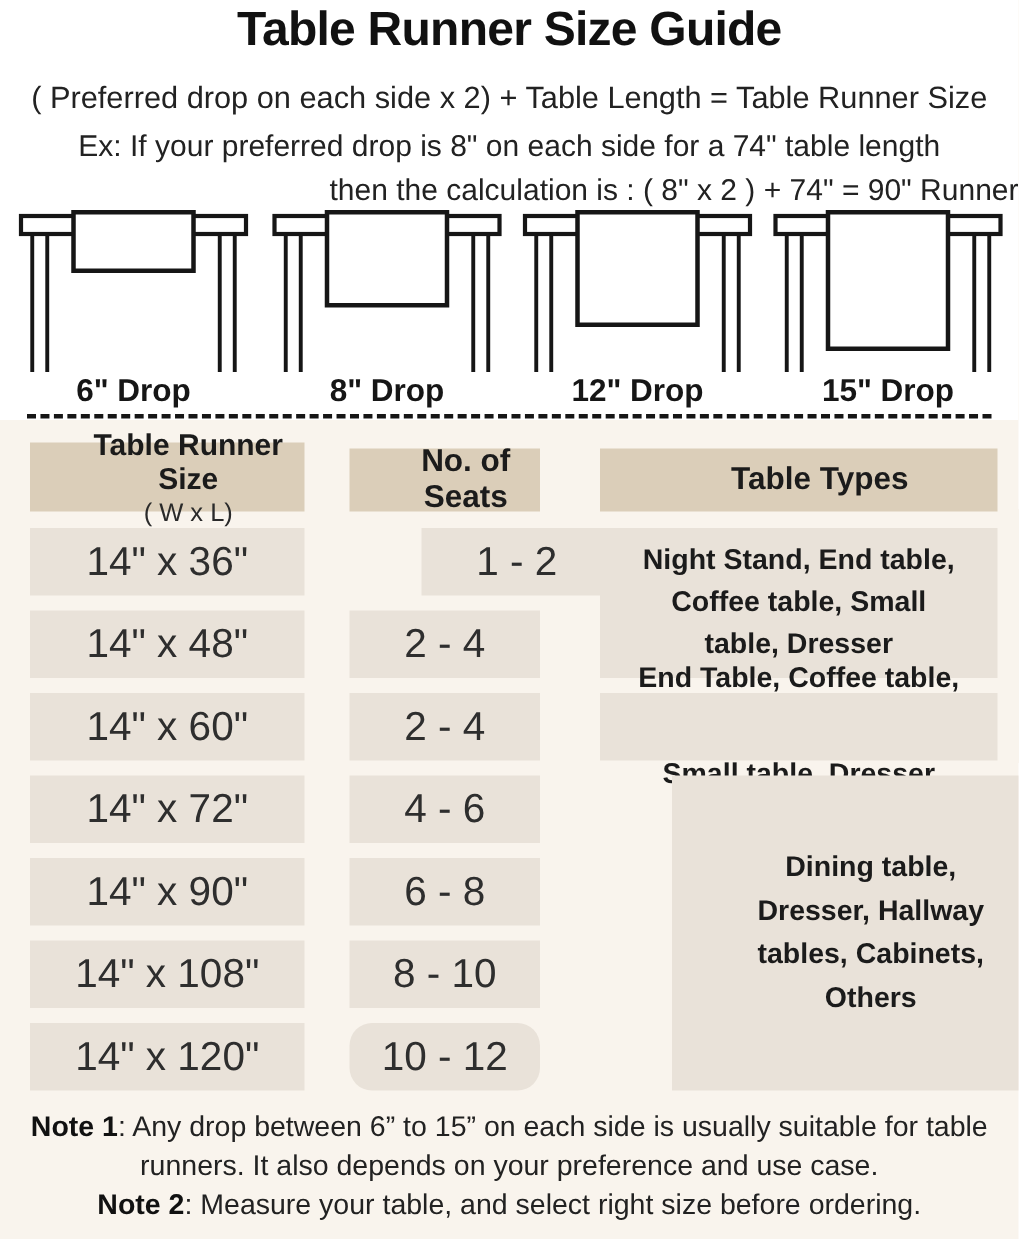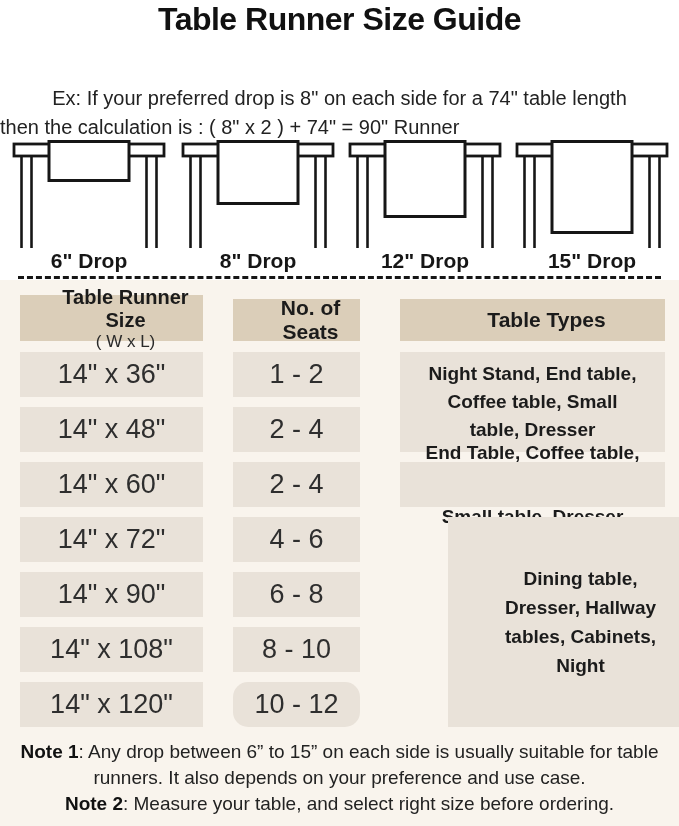--- a/index.html
+++ b/index.html
@@ -17,21 +17,21 @@
 
   .title {
     position:absolute; top:1px; left:0; width:679px;
     text-align:center; font-size:32px; font-weight:bold; letter-spacing:-0.5px; color:#111;
   }
   .formula-line {
     position:absolute; top:54px; left:0; width:679px;
     text-align:center; font-size:20.5px; color:#222;
   }
   .example-line1 { position:absolute; top:87px; left:0; width:679px; text-align:center; font-size:20px; color:#222; }
-  .example-line2 { position:absolute; top:116px; left:0; width:679px; text-align:left; font-size:20px; color:#222; }
+  .example-line2 { position:absolute; top:116px; left:0; width:679px; text-align:right; font-size:20px; color:#222; }
 
   .illustration-svg { position:absolute; left:0; top:140px; width:679px; height:110px; }
 
   .drop-labels { position:absolute; top:249px; left:0; width:679px; height:26px; }
   .drop-label {
     position:absolute; top:0; width:170px; text-align:center;
     font-size:21px; font-weight:bold; color:#161616;
   }
   .dashed-sep {
     position:absolute; top:276px; left:18px; width:643px; height:0;
@@ -66,20 +66,21 @@
   .note-label { font-weight:bold; color:#111; }
   svg line, svg rect { vector-effect:none; }
 </style>
 </head>
 <body>
 
 <div class="page">
   <div class="lower-bg"></div>
 
   <div class="title">Table Runner Size Guide</div>
+  <div class="formula-line">( Preferred drop on each side x 2) + Table Length = Table Runner Size</div>
   <div class="example-line1">Ex: If your preferred drop is 8" on each side for a 74" table length</div>
   <div class="example-line2">then the calculation is : ( 8" x 2 ) + 74" = 90" Runner</div>
 
   <svg class="illustration-svg" viewBox="0 0 679 110">
 
     <g>
       <line x1="21.5" y1="14" x2="21.5" y2="108" stroke="#161616" stroke-width="2.6"></line>
       <line x1="31.5" y1="14" x2="31.5" y2="108" stroke="#161616" stroke-width="2.6"></line>
       <line x1="146.5" y1="14" x2="146.5" y2="108" stroke="#161616" stroke-width="2.6"></line>
       <line x1="156.5" y1="14" x2="156.5" y2="108" stroke="#161616" stroke-width="2.6"></line>
@@ -150,21 +151,21 @@
   <div class="cell datacell col1" style="top:572px;height:45px;">
       <div class="size-text">14" x 90"</div>
     </div>
   <div class="cell datacell col1" style="top:627px;height:45px;">
       <div class="size-text">14" x 108"</div>
     </div>
   <div class="cell datacell col1" style="top:682px;height:45px;">
       <div class="size-text">14" x 120"</div>
     </div>
 
-  <div class="cell datacell col2" style="top:352px;height:45px;">
+  <div class="cell datacell col2" style="top:352px;height:45px;margin-left:48px;">
       <div class="seats-text">1 - 2</div>
     </div>
   <div class="cell datacell col2" style="top:407px;height:45px;">
       <div class="seats-text">2 - 4</div>
     </div>
   <div class="cell datacell col2" style="top:462px;height:45px;">
       <div class="seats-text">2 - 4</div>
     </div>
   <div class="cell datacell col2" style="top:517px;height:45px;">
       <div class="seats-text">4 - 6</div>
@@ -185,20 +186,20 @@
     <div>table, Dresser</div>
   </div>
   <div class="cell datacell col3 type-cell type-b" style="top:462px;height:45px;">
     <div>End Table, Coffee table,</div>
     <div>Small table, Dresser</div>
   </div>
   <div class="cell datacell col3 type-cell type-c" style="top:517px;height:210px;margin-left:48px;">
     <div>Dining table,</div>
     <div>Dresser, Hallway</div>
     <div>tables, Cabinets,</div>
-    <div>Night</div>
+    <div>Others</div>
   </div>
 
   <div class="notes">
     <div><span class="note-label">Note 1</span><span>: Any drop between 6” to 15” on each side is usually suitable for table runners. It also depends on your preference and use case.</span></div>
     <div><span class="note-label">Note 2</span><span>: Measure your table, and select right size before ordering.</span></div>
   </div>
 </div>
 
 </body></html>

